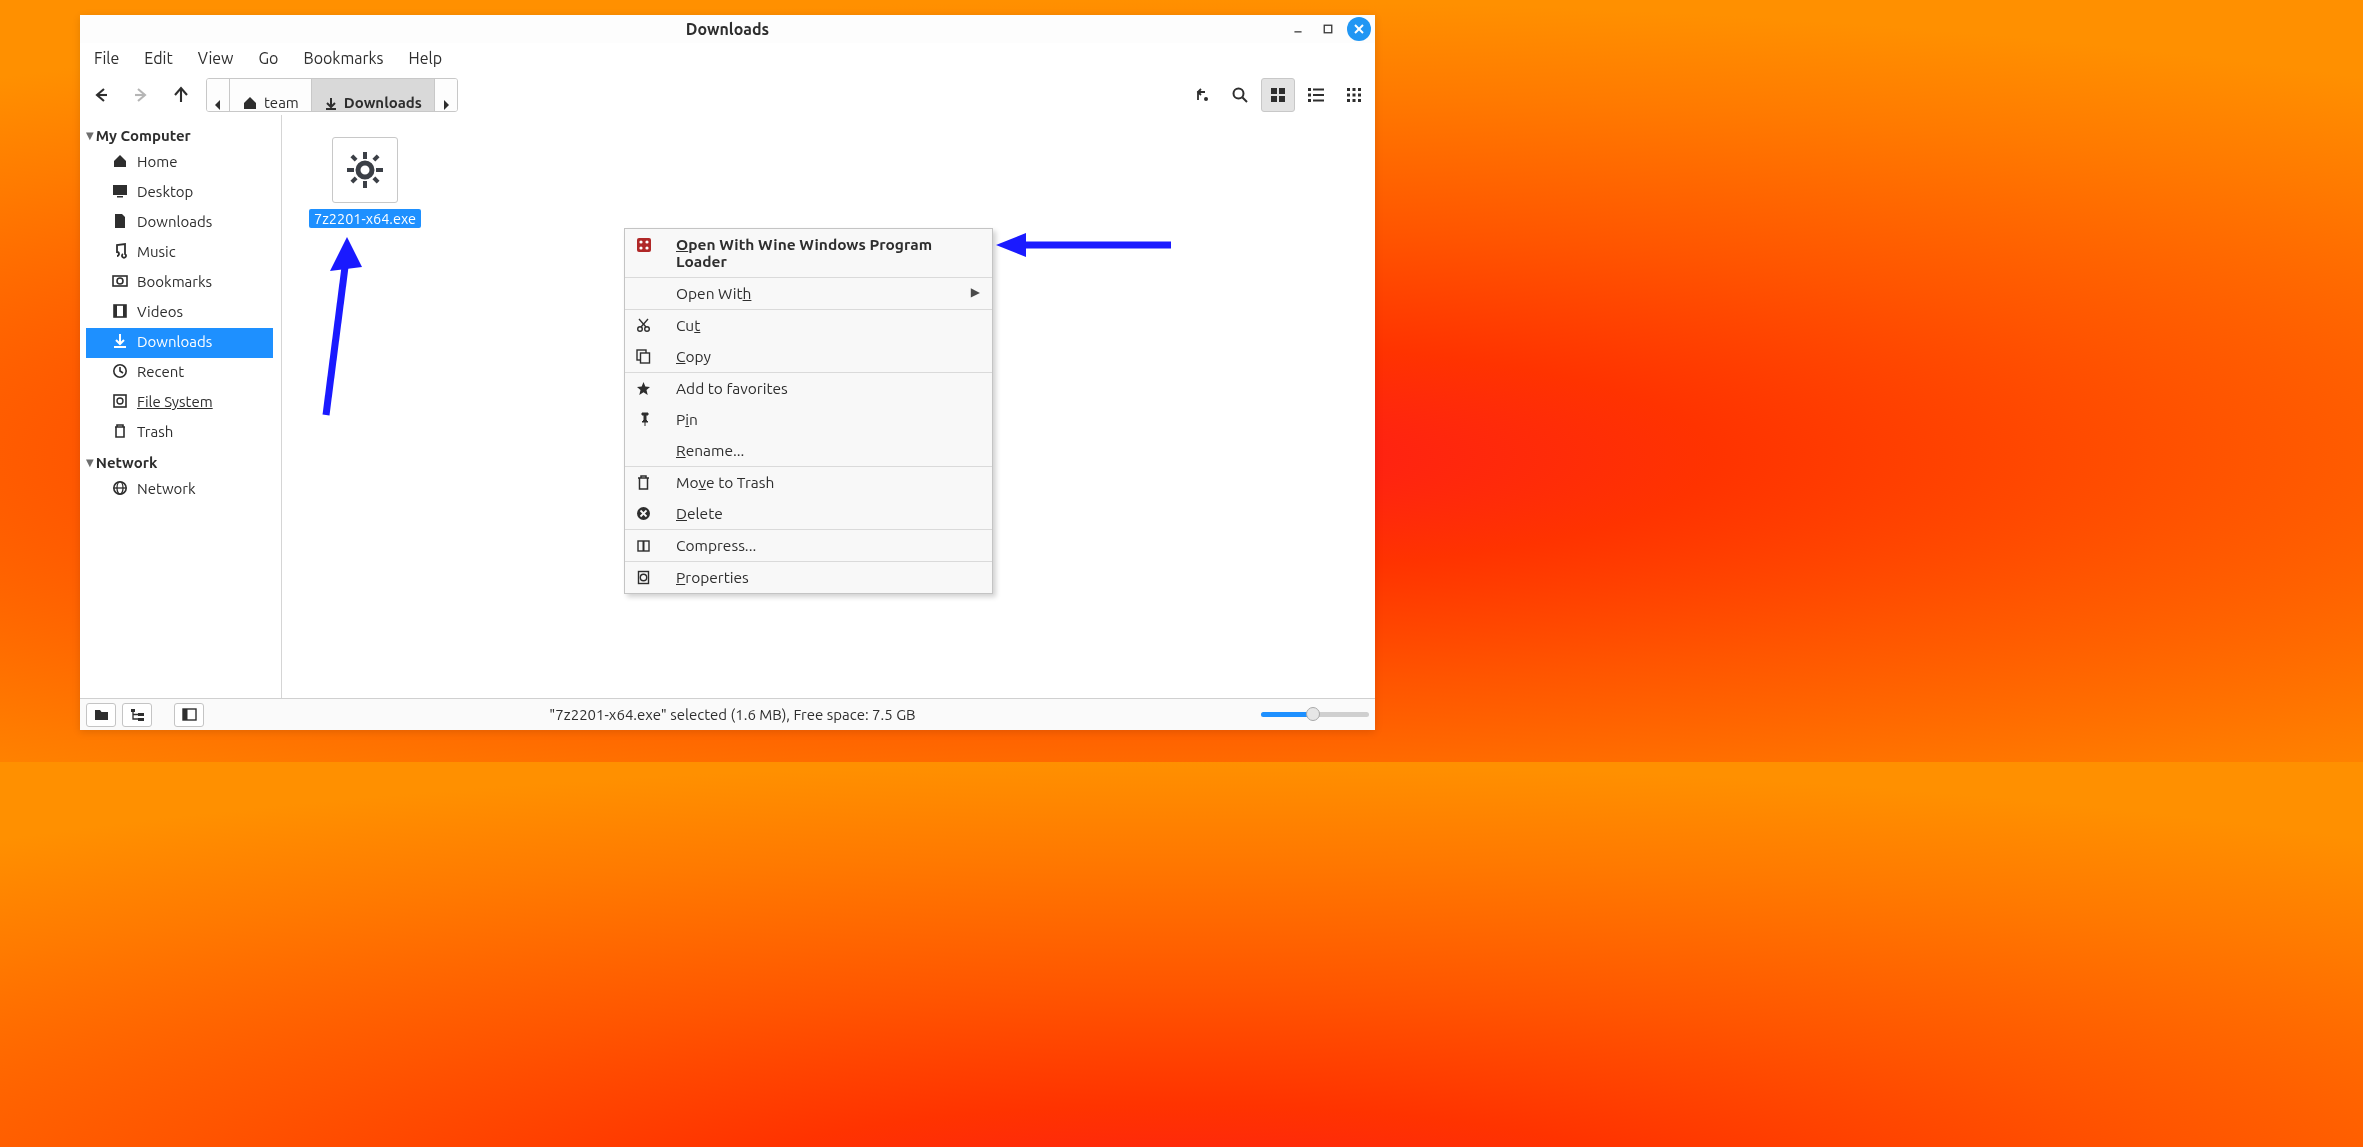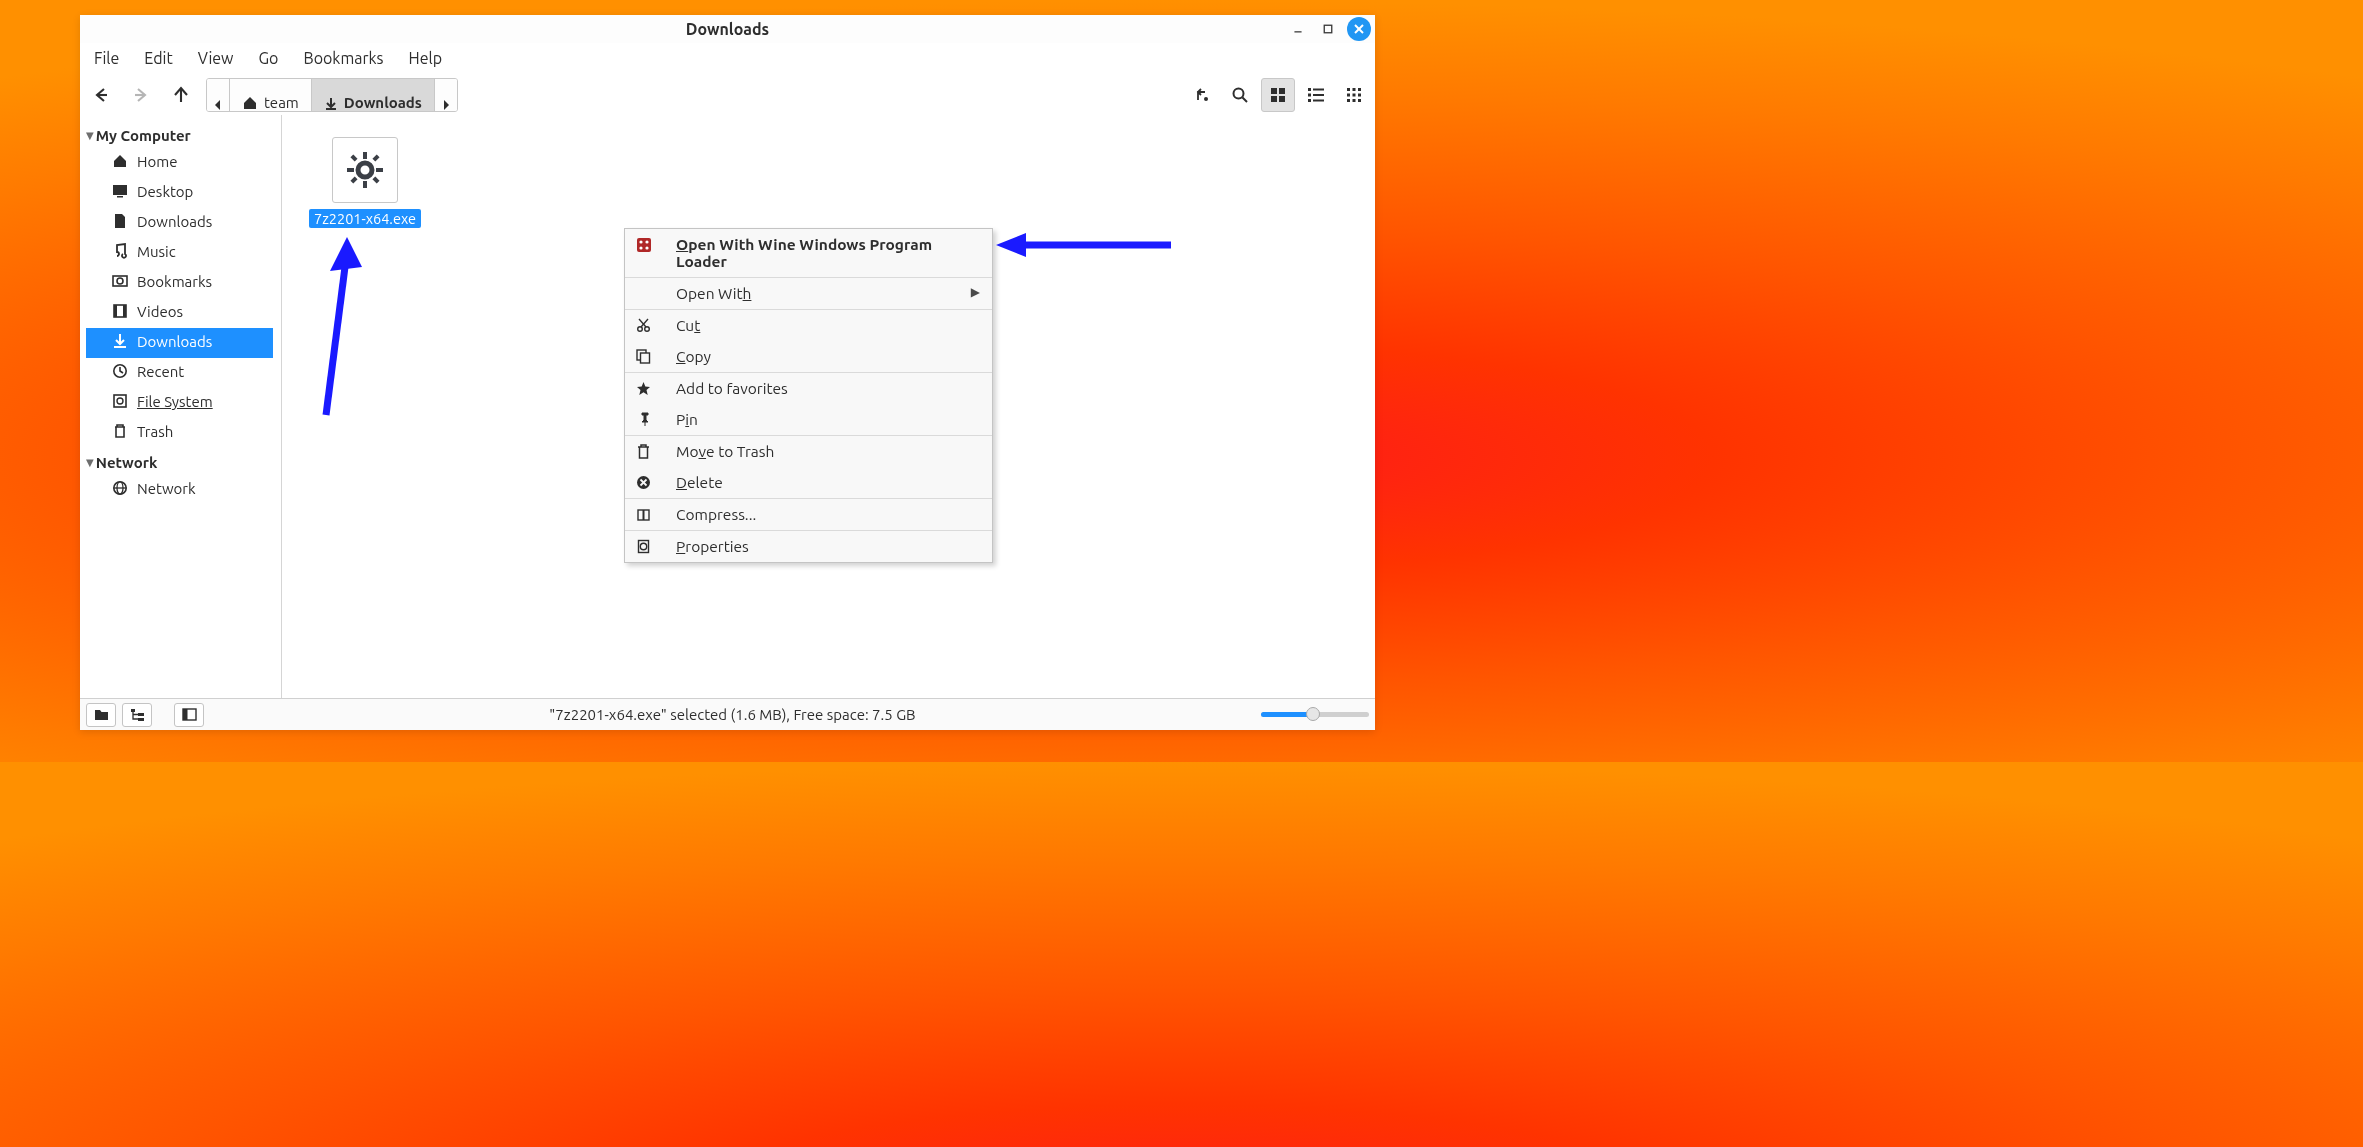--- a/index.html
+++ b/index.html
@@ -437,20 +437,24 @@
           <span class="lbl">Add to favorites</span>
         </div>
         <div class="cm-item">
           <span class="micon">
             <svg width="15" height="15" viewBox="0 0 15 15">
                 <path d="M6 1 L12 1 L12 3 L10 3 L10 8 L12 10 L6 10 L8 8 L8 3 L6 3 Z M9 10 L9 14" fill="#2e2e2e" stroke="#2e2e2e" stroke-width="1"></path>
               </svg>
           </span>
           <span class="lbl">P<u>i</u>n</span>
         </div>
+        <div class="cm-item">
+          <span class="micon"></span>
+          <span class="lbl"><u>R</u>ename...</span>
+        </div>
         <div class="cm-divider"></div>
         <div class="cm-item">
           <span class="micon">
             <svg width="15" height="15" viewBox="0 0 15 15">
                 <path d="M2 3 L13 3 M5 3 L5 1 L10 1 L10 3 M3.5 3 L3.5 14 L11.5 14 L11.5 3" fill="none" stroke="#2e2e2e" stroke-width="1.5"></path>
               </svg>
           </span>
           <span class="lbl">Mo<u>v</u>e to Trash</span>
         </div>
         <div class="cm-item">

